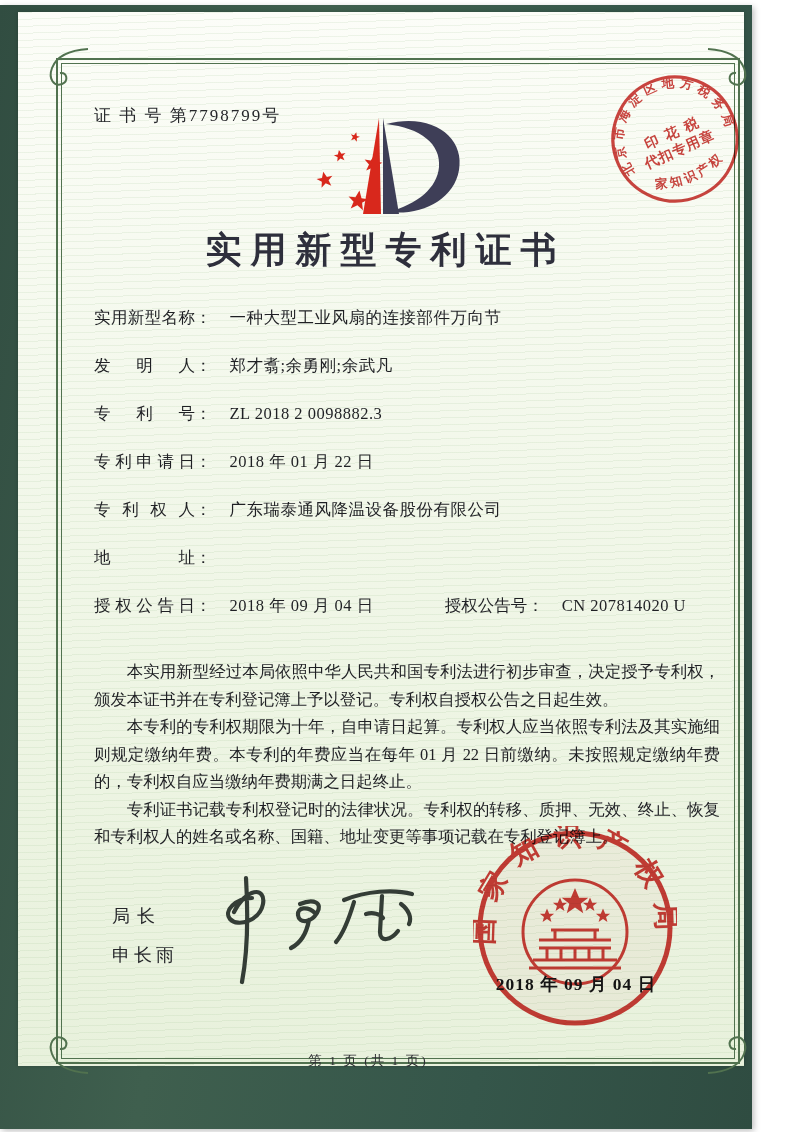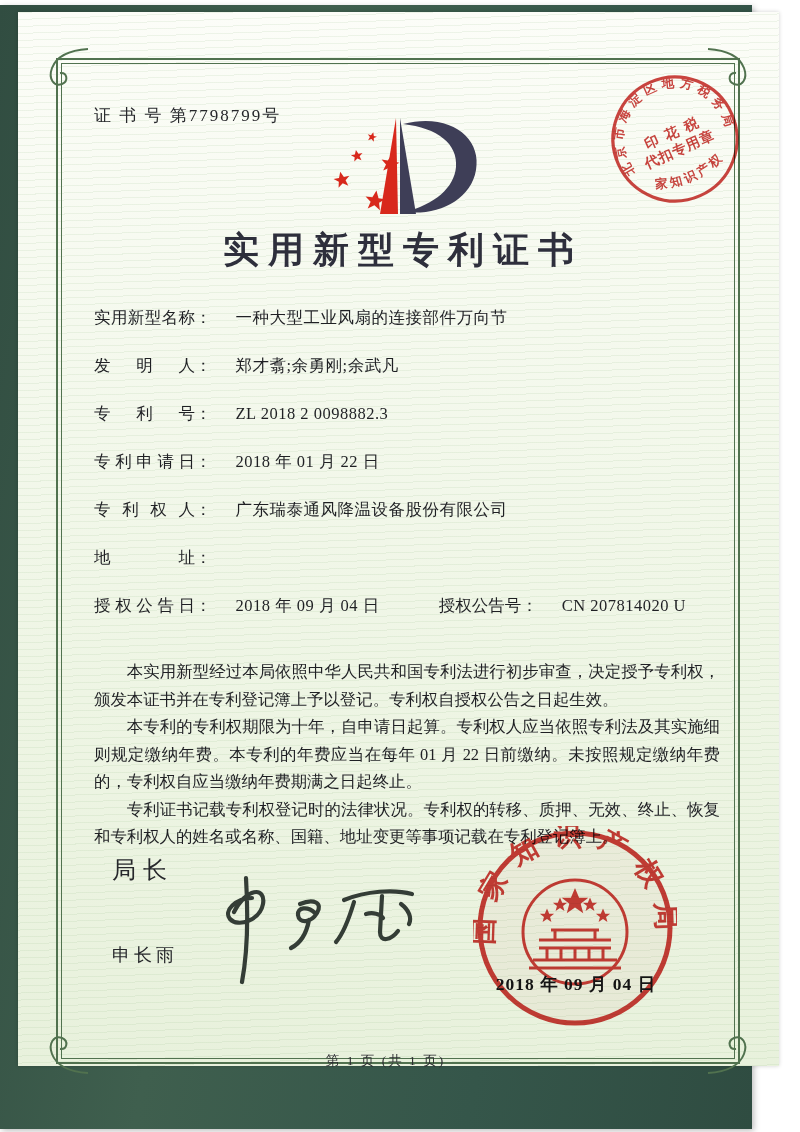--- a/index.html
+++ b/index.html
@@ -11,46 +11,45 @@
     position:absolute;left:0;top:5px;width:752px;height:1124px;
     background:linear-gradient(100deg,#314d41 0%,#3f5f4e 35%,#35564a 70%,#2f4c41 100%);
     box-shadow:2px 2px 6px rgba(0,0,0,.25);
   }
   .paper{
     position:absolute;left:18px;top:12px;width:726px;height:1054px;
     background:
       repeating-linear-gradient(178deg, rgba(146,186,134,.14) 0 1px, rgba(146,186,134,0) 1px 7px),
       linear-gradient(180deg,#fcfdf8 0%,#f5f9ee 30%,#eef5e4 65%,#e8f1dc 100%);
     box-shadow:0 0 4px rgba(0,0,0,.18);
-    padding-left:35px;
   }
   .frame{position:absolute;left:38px;top:46px;width:680px;height:1002px;border:2px solid #51724f;}
   .frame::before{content:"";position:absolute;inset:3px;border:1px solid #51724f;}
   .corner{position:absolute;width:46px;height:46px;}
   .corner.tl{left:-14px;top:-14px;}
   .corner.tr{right:-14px;top:-14px;transform:scaleX(-1);}
   .corner.bl{left:-14px;bottom:-14px;transform:scaleY(-1);}
   .corner.br{right:-14px;bottom:-14px;transform:scale(-1,-1);}
 
   .certno{position:absolute;left:76px;top:92px;font-size:17px;letter-spacing:2px;}
   .logo{position:absolute;left:0;right:0;top:100px;text-align:center;padding-left:22px;}
   .title{position:absolute;left:0;right:15px;top:214px;text-align:center;padding-left:24px;
          font-size:36px;font-weight:700;letter-spacing:9px;color:#2e2f3c;}
 
   .fields{position:absolute;left:76px;top:295px;width:592px;}
   .row{display:flex;align-items:baseline;height:48px;font-size:16.5px;color:#1f2024;}
   .row .lbl{display:inline-block;width:101px;text-align:justify;text-align-last:justify;}
-  .row .val{margin-left:24px;letter-spacing:.5px;text-align:right;}
+  .row .val{margin-left:18px;letter-spacing:.5px;text-align:right;}
   .pair2{margin-left:auto;display:flex;align-items:baseline;}
 
   .paras{position:absolute;left:76px;top:646px;width:626px;font-size:16.4px;line-height:27.5px;
          text-align:justify;color:#1f2024;}
   .paras p{margin:0;text-indent:2em;}
 
-  .signer-title{position:absolute;left:94px;top:842px;font-size:24px;letter-spacing:7px;}
+  .signer-title{position:absolute;left:94px;top:892px;font-size:18px;letter-spacing:7px;}
   .signer-name{position:absolute;left:94px;top:931px;font-size:18px;letter-spacing:4px;}
   .signature{position:absolute;left:178px;top:856px;}
 
   .seal{position:absolute;left:455px;top:814px;width:204px;height:204px;mix-blend-mode:multiply;opacity:.93;}
   .seal-date{position:absolute;left:438px;top:960px;width:240px;text-align:center;
              font-size:17.5px;font-weight:600;letter-spacing:1px;color:#141414;}
   .footer{position:absolute;left:0;right:26px;top:1020px;text-align:center;font-size:13.5px;letter-spacing:2px;color:#2d2e32;margin-top:20px;}
 
   .tax-stamp{position:absolute;left:574px;top:44px;width:166px;height:166px;mix-blend-mode:multiply;opacity:.92;}
 </style>

